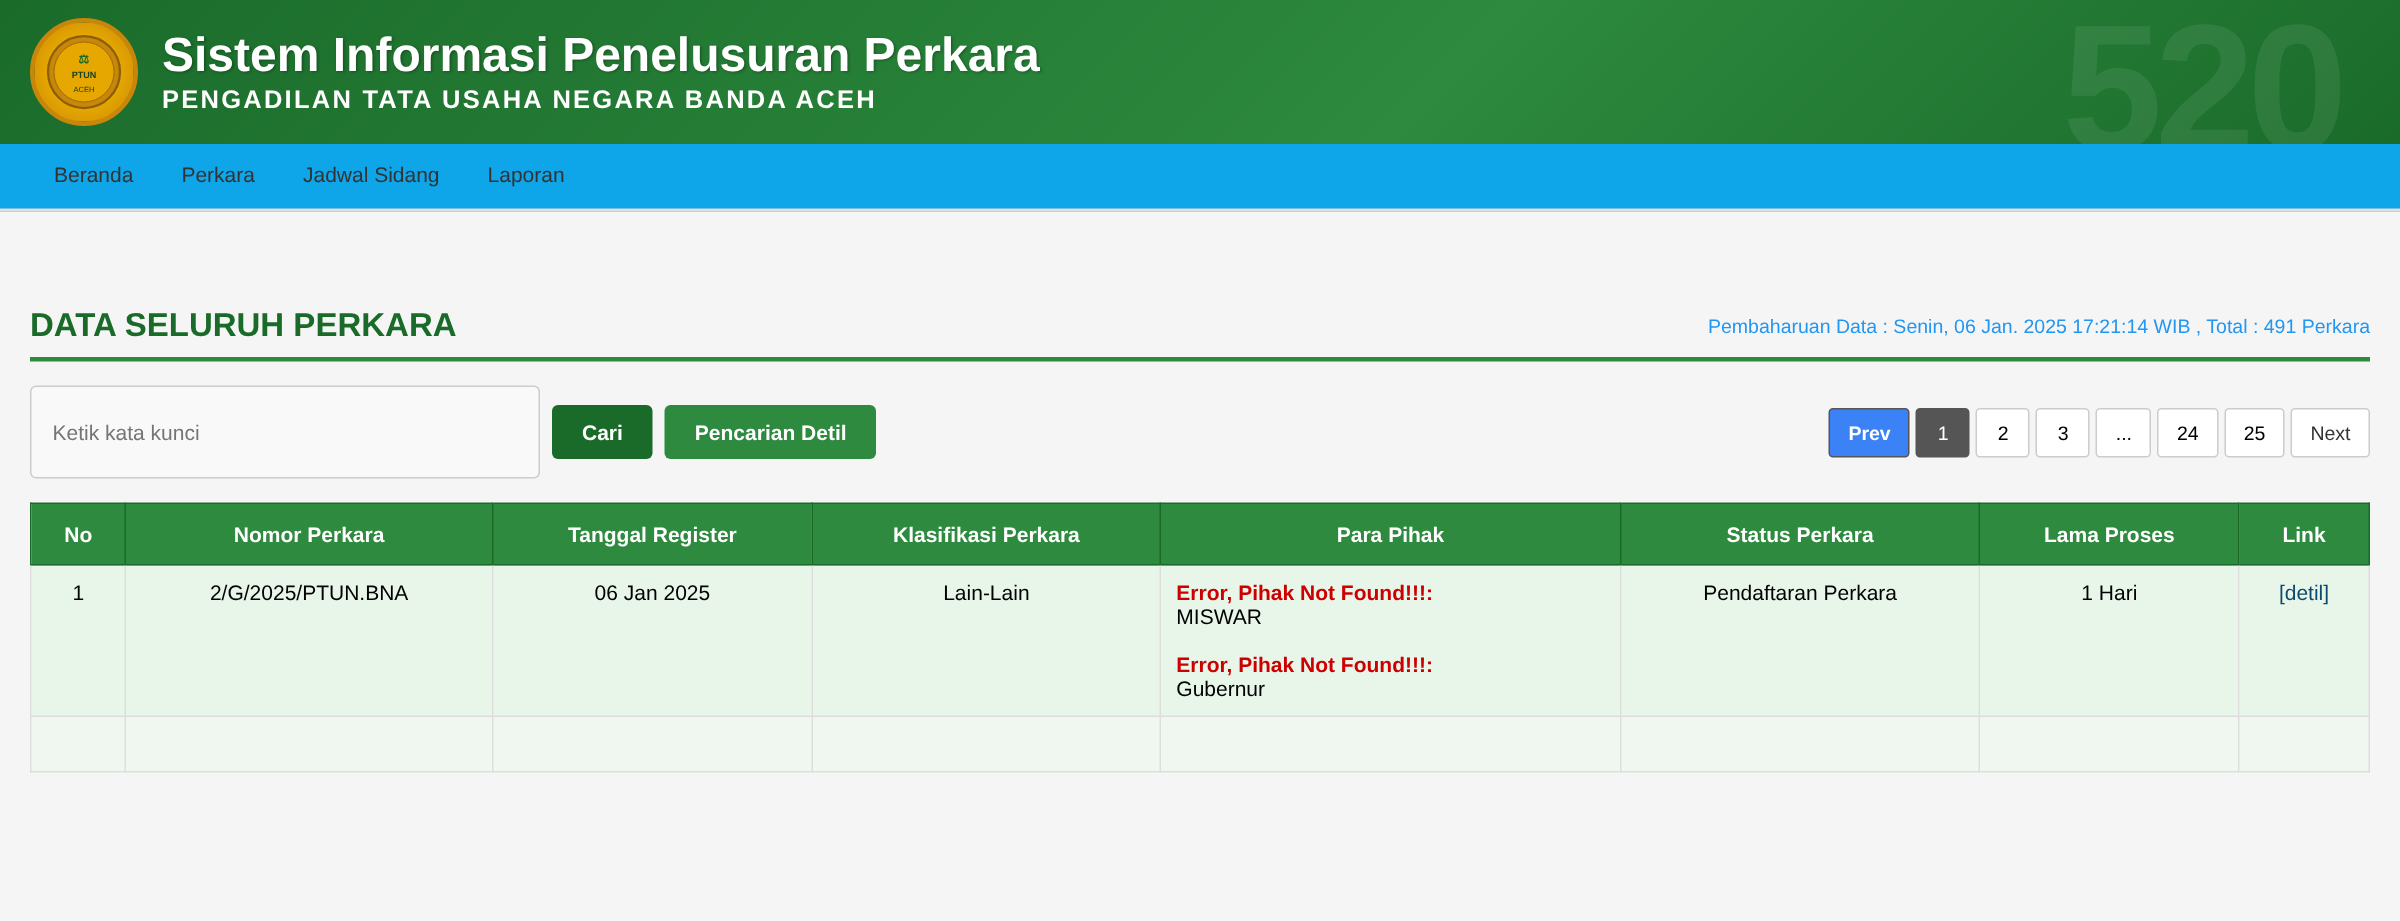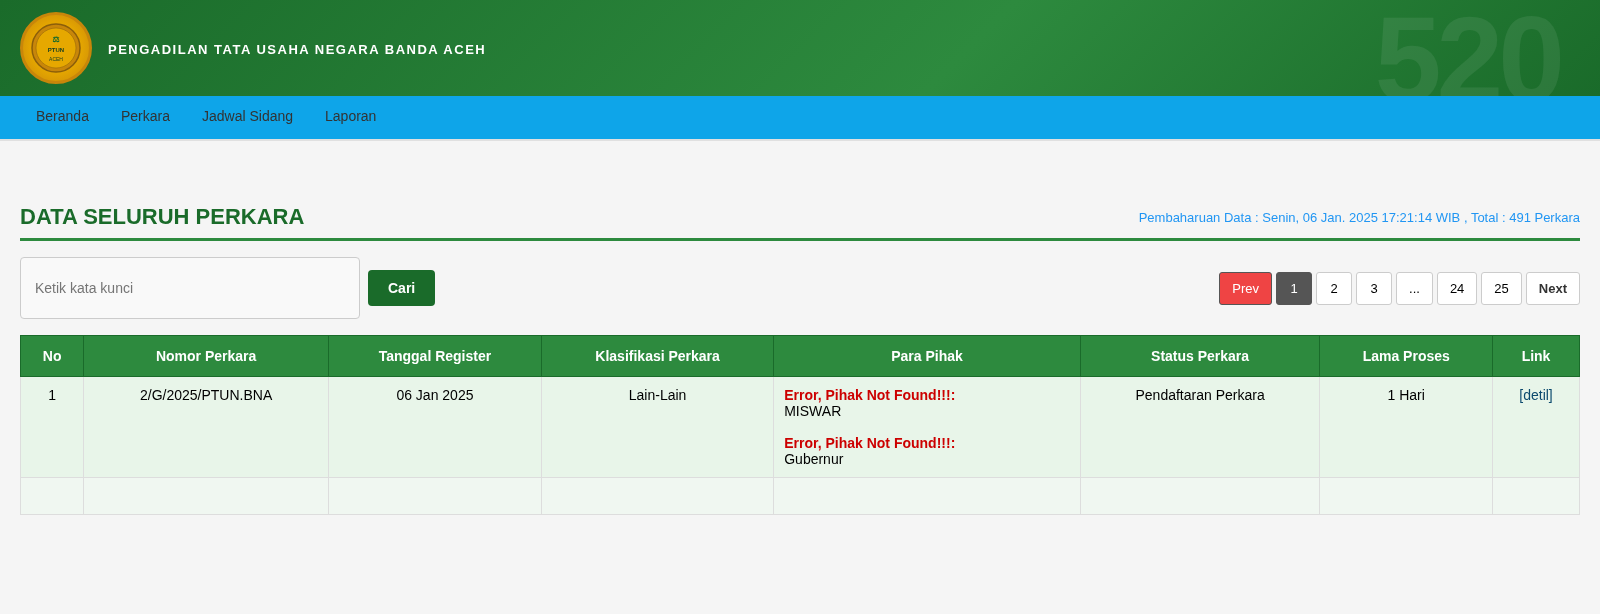--- a/index.html
+++ b/index.html
@@ -42,21 +42,21 @@
     }
     .header-text h1 {
       color: #ffffff;
       font-size: 32px;
       font-weight: bold;
       text-shadow: 1px 1px 2px rgba(0,0,0,0.3);
       line-height: 1.1;
     }
     .header-text h2 {
       color: #ffffff;
-      font-size: 13px;
+      font-size: 17px;
       font-weight: bold;
       letter-spacing: 1.5px;
       margin-top: 2px;
     }
 
     
     .navbar {
       background: #0ea5e9;
       border-bottom: 2px solid #e0e0e0;
       padding: 0 20px;
@@ -156,31 +156,31 @@
       font-size: 13px;
       min-width: 36px;
       text-align: center;
     }
     .page-btn.active {
       background: #555;
       color: #fff;
       border-color: #555;
     }
     .page-btn.prev-next {
-      background: #ef4444;
+      background: #3b82f6;
       color: #fff;
       border-color: #555;
-      font-weight: normal;
+      font-weight: bold;
       margin-left: 40px;
     }
     .page-btn.next-btn {
       background: #fff;
       color: #333;
       border-color: #ccc;
-      font-weight: bold;
+      font-weight: normal;
     }
 
     
     .data-table {
       width: 100%;
       border-collapse: collapse;
       background: #fff;
     }
     .data-table thead tr {
       background: #2d8a3e;
@@ -234,20 +234,21 @@
   <div class="logo-circle">
     <svg viewBox="0 0 52 52" xmlns="http://www.w3.org/2000/svg">
       <circle cx="26" cy="26" r="24" fill="#c8860a" stroke="#8B5E0A" stroke-width="1.5"></circle>
       <circle cx="26" cy="26" r="20" fill="#e6a800" stroke="#8B5E0A" stroke-width="0.5"></circle>
       <text x="26" y="20" text-anchor="middle" font-size="8" font-weight="bold" fill="#1a6b2a">⚖</text>
       <text x="26" y="30" text-anchor="middle" font-size="6" font-weight="bold" fill="#1a4020">PTUN</text>
       <text x="26" y="39" text-anchor="middle" font-size="5" fill="#1a4020">ACEH</text>
     </svg>
   </div>
   <div class="header-text">
+    <h1>Sistem Informasi Penelusuran Perkara</h1>
     <h2>PENGADILAN TATA USAHA NEGARA BANDA ACEH</h2>
   </div>
 </div>
 
 <nav class="navbar">
   <div class="nav-item">Beranda</div>
   <div class="nav-item">Perkara</div>
   <div class="nav-item">Jadwal Sidang</div>
   <div class="nav-item">Laporan</div>
 </nav>
@@ -257,20 +258,21 @@
   <div class="page-title-row">
     <div class="page-title">DATA SELURUH PERKARA</div>
     <div class="update-info">Pembaharuan Data : Senin, 06 Jan. 2025 17:21:14 WIB , Total : 491 Perkara</div>
   </div>
   <div class="divider"></div>
 
   <div class="search-row">
     <div class="search-left">
       <input type="text" class="search-input" placeholder="Ketik kata kunci" style="">
       <button class="btn-cari">Cari</button>
+      <button class="btn-pencarian">Pencarian Detil</button>
     </div>
     <div class="pagination">
       <button class="page-btn prev-next">Prev</button>
       <button class="page-btn active">1</button>
       <button class="page-btn">2</button>
       <button class="page-btn">3</button>
       <span class="page-btn">...</span>
       <button class="page-btn">24</button>
       <button class="page-btn">25</button>
       <button class="page-btn next-btn">Next</button>

